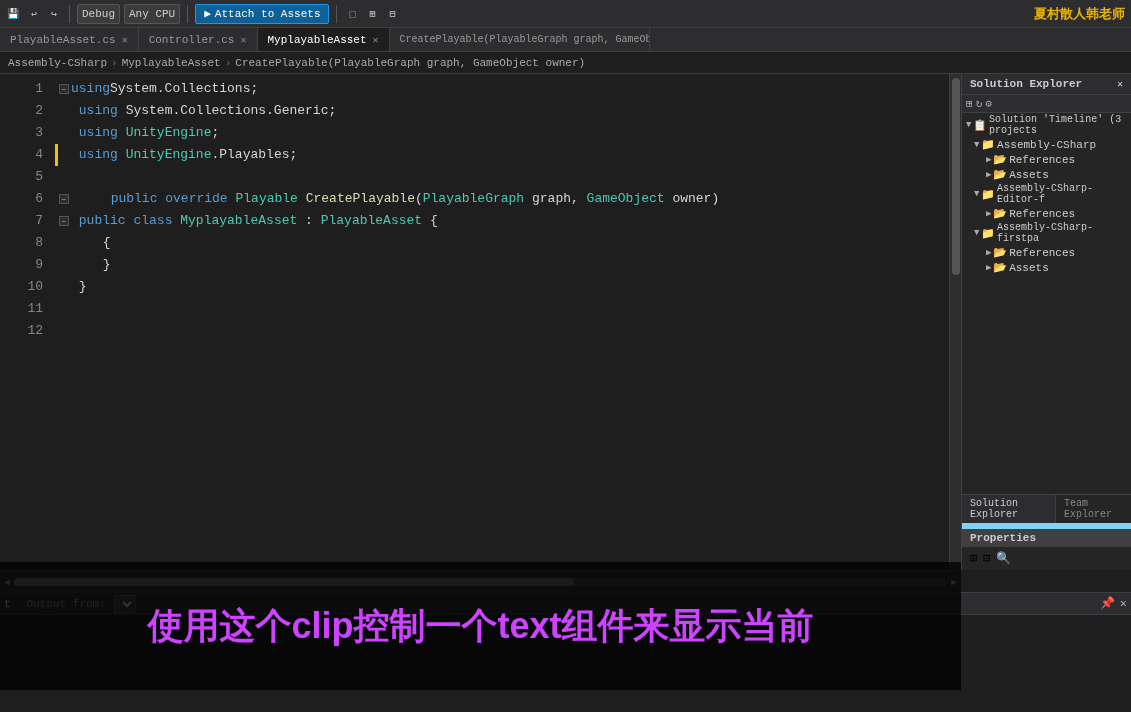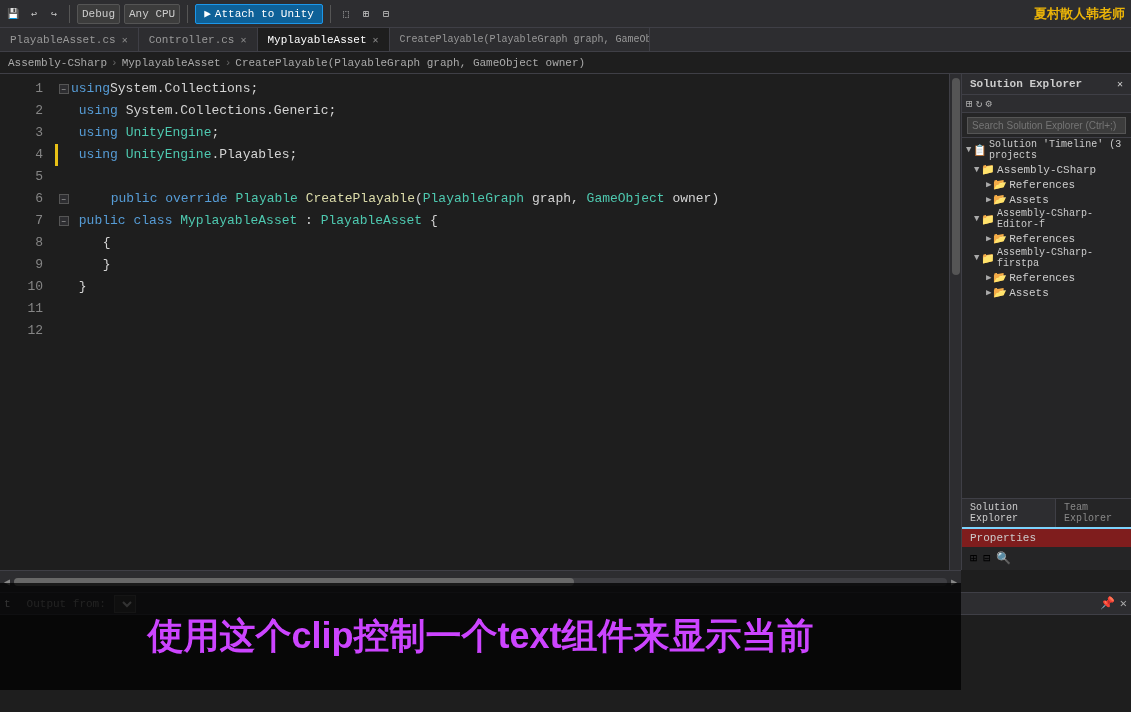--- a/index.html
+++ b/index.html
@@ -243,21 +243,21 @@
       flex-direction: column;
       justify-content: flex-start;
     }
 
     
     .overlay-text {
       position: absolute;
       bottom: 22px;
       left: 0;
       right: 170px;
-      height: 107px;
+      height: 128px;
       background: rgba(0,0,0,0.75);
       display: flex;
       align-items: center;
       justify-content: center;
       flex-direction: column;
     }
     .overlay-chinese {
       color: #cc44ff;
       font-size: 36px;
       font-weight: bold;
@@ -279,21 +279,21 @@
 <div class="toolbar">
   <span class="toolbar-icon">💾</span>
   <span class="toolbar-icon">↩</span>
   <span class="toolbar-icon">↪</span>
   <div class="toolbar-separator"></div>
   <span class="toolbar-text">Debug</span>
   <span class="toolbar-text">Any CPU</span>
   <div class="toolbar-separator"></div>
   <div class="attach-unity-btn">
     <span>▶</span>
-    <span>Attach to Unity</span>
+    <span>Attach to Assets</span>
   </div>
   <div class="toolbar-separator"></div>
   <span class="toolbar-icon">⬚</span>
   <span class="toolbar-icon">⊞</span>
   <span class="toolbar-icon">⊟</span>
   <span class="title-right">夏村散人韩老师</span>
 </div>
 
 <div class="tab-bar">
   <div class="tab">
@@ -407,23 +407,20 @@
     <div class="sidebar-header">
       <span>Solution Explorer</span>
       <span style="float:right; cursor:pointer; font-size:10px;">✕</span>
     </div>
 
     <div style="display:flex; align-items:center; padding:2px 4px; background:#2d2d30; border-bottom:1px solid #3f3f46; gap:3px;">
       <span style="font-size:11px; color:#aaa; cursor:pointer;">⊞</span>
       <span style="font-size:11px; color:#aaa; cursor:pointer;">↻</span>
       <span style="font-size:11px; color:#aaa; cursor:pointer;">⚙</span>
     </div>
-    <div class="sidebar-search">
-      <input type="text" placeholder="Search Solution Explorer (Ctrl+;)" style="">
-    </div>
 
     <div style="overflow-y:auto; flex:1; font-size:11px;">
 
       <div class="tree-item">
         <span class="arrow">▼</span>
         <span style="font-size:11px;">📋</span>
         <span style="color:#ccc; font-size:10px;">Solution 'Timeline' (3 projects</span>
       </div>
 
       <div class="tree-item indent1">
@@ -468,21 +465,21 @@
         <span>📂</span>
         <span style="font-size:11px;">Assets</span>
       </div>
     </div>
 
     <div style="display:flex; border-top:1px solid #3f3f46;">
       <div style="padding:3px 8px; font-size:10px; color:#ccc; background:#2d2d30; cursor:pointer; border-right:1px solid #3f3f46;">Solution Explorer</div>
       <div style="padding:3px 8px; font-size:10px; color:#888; cursor:pointer;">Team Explorer</div>
     </div>
 
-    <div style="padding:3px 8px; font-size:11px; color:#ccc; background:#7f1d1d; border-top:2px solid #7dd3fc;">Properties</div>
+    <div style="padding:3px 8px; font-size:11px; color:#ccc; background:#404040; border-top:6px solid #7dd3fc;font-weight:bold;">Properties</div>
     <div style="padding:4px 8px; display:flex; gap:6px;">
       <span style="font-size:12px; cursor:pointer;">⊞</span>
       <span style="font-size:12px; cursor:pointer;">⊟</span>
       <span style="font-size:12px; cursor:pointer;">🔍</span>
     </div>
   </div>
 </div>
 
 <div class="scroll-area" style="width: calc(1131px - 170px);">
   <span style="font-size:10px; color:#888; margin-right:4px;">◀</span>

